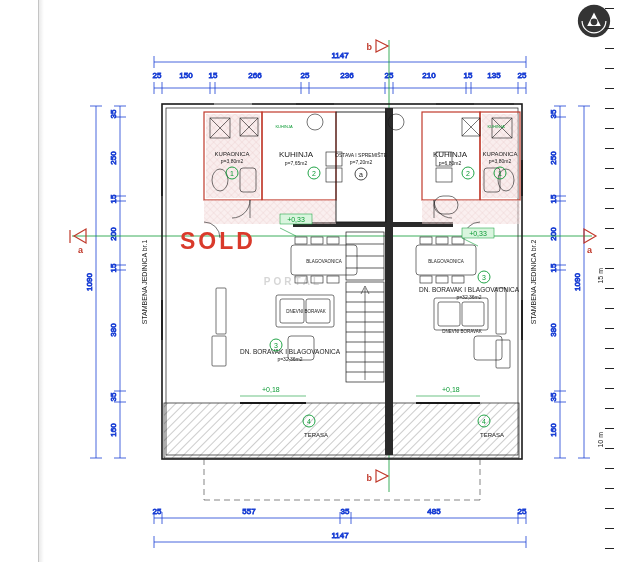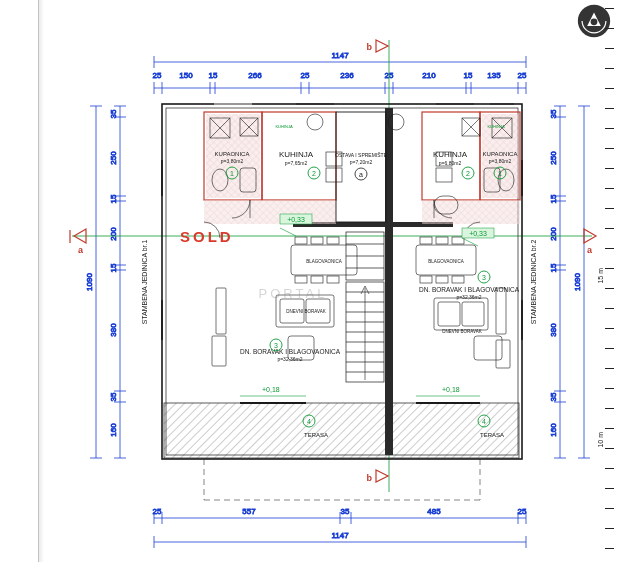--- a/index.html
+++ b/index.html
@@ -61,43 +61,42 @@
   svg { display: block; }
   .watermark-logo {
     position: absolute;
     right: 6px; top: 4px;
     width: 34px; height: 34px;
     opacity: 0.85;
   }
   .sold-text {
     position: absolute;
     left: 180px; top: 228px;
-    font-size: 15px;
+    font-size: 23px;
     font-weight: bold;
     letter-spacing: 3px;
     color: #d93a2b;
     font-family: "Liberation Sans", sans-serif;
   }
   .centerwm {
     position: absolute;
     left: 228px; top: 272px;
     width: 130px;
     text-align: center;
     color: rgba(120,120,120,0.30);
     font-size: 22px;
     font-weight: bold;
     letter-spacing: 2px;
     line-height: 20px;
     pointer-events: none;
   }
   .centerwm .sub {
-    font-size: 13px;
+    font-size: 10px;
     letter-spacing: 3px;
-    font-weight: normal;
-    margin-top: 12px;
+    font-weight: bold;
   }
 </style>
 </head>
 <body>
 
 <div id="root">
 
   <div class="page-edge"></div>
   <div class="page-edge-shadow"></div>
 

